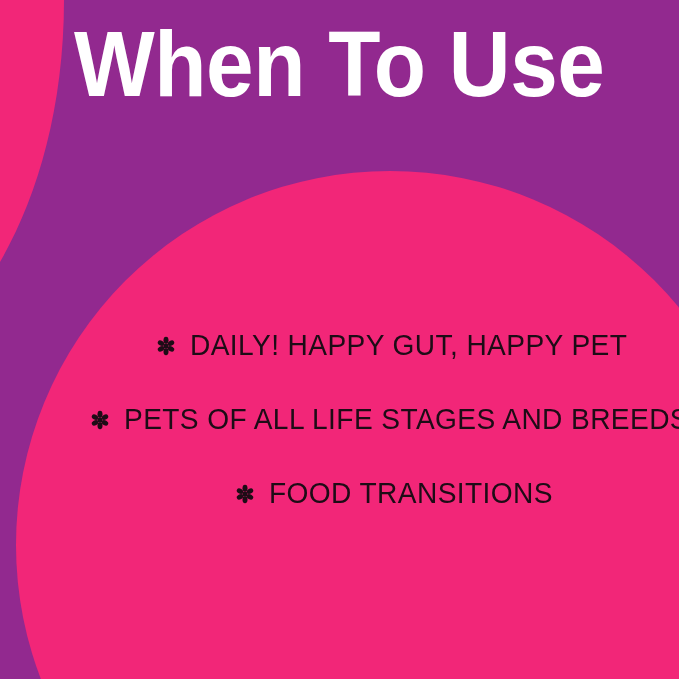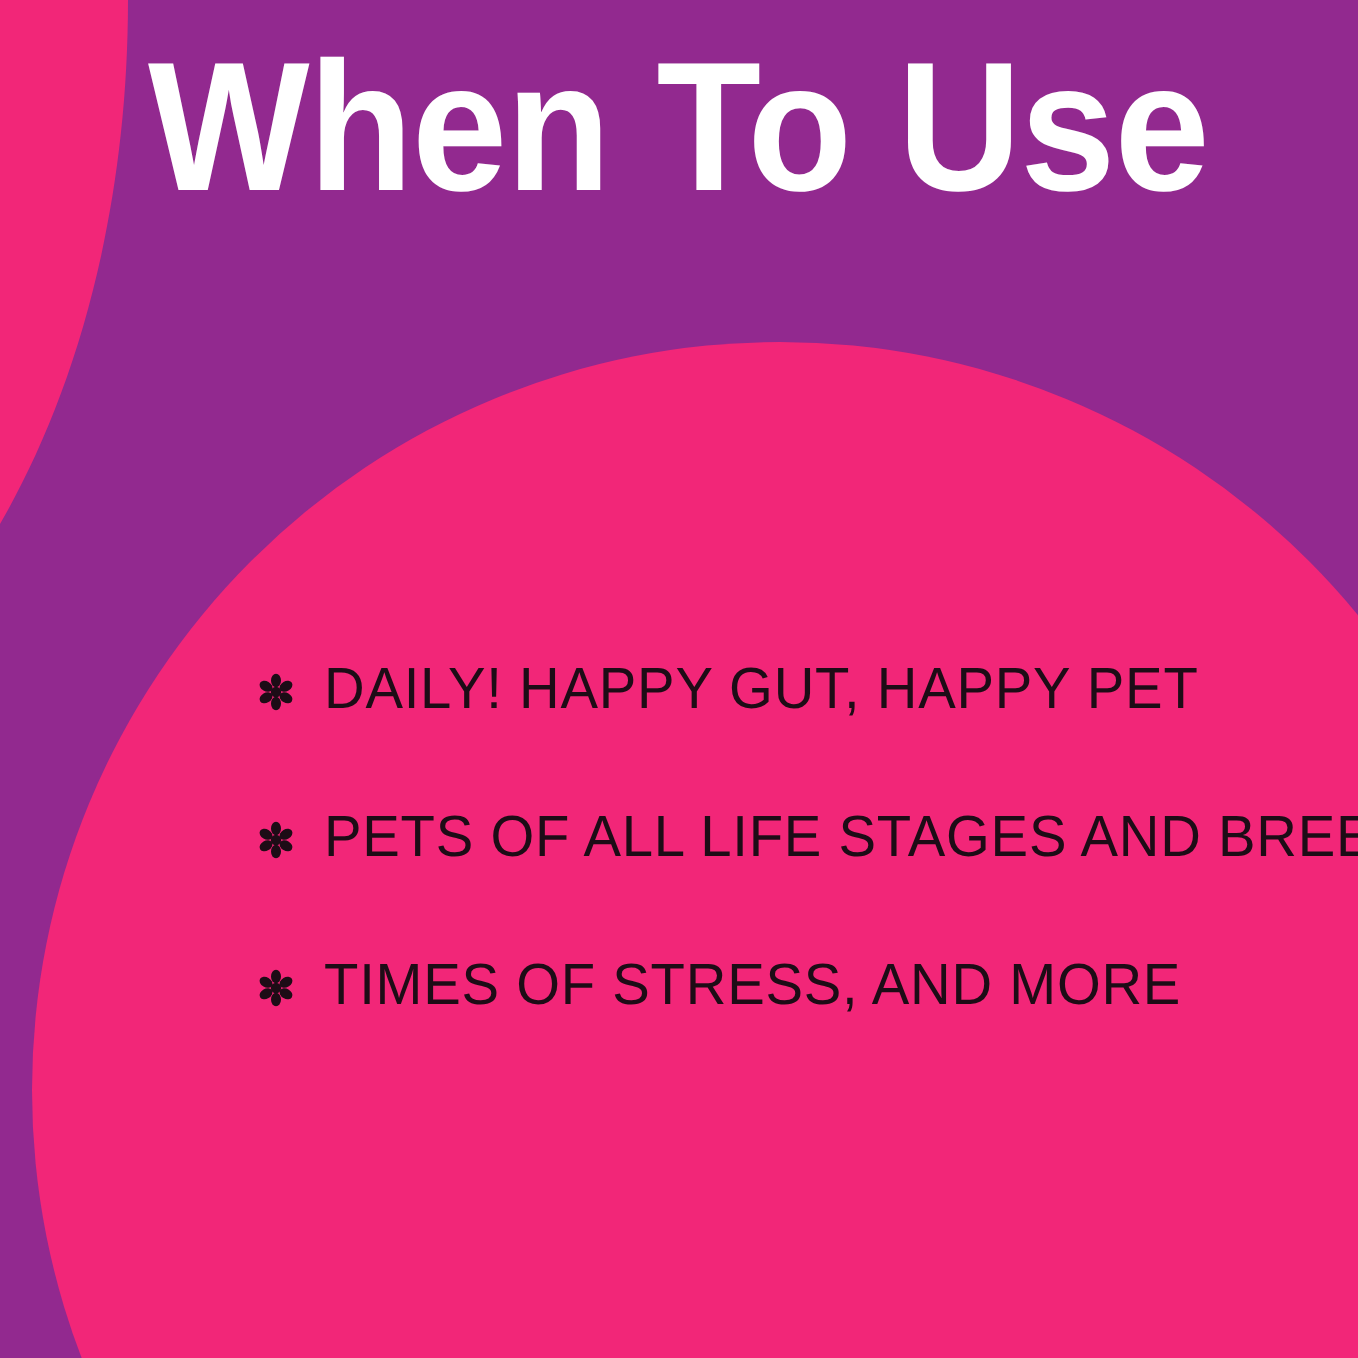--- a/index.html
+++ b/index.html
@@ -60,20 +60,21 @@
     padding: 0;
     list-style: none;
     z-index: 5;
   }
 
   .list-item {
     display: flex;
     align-items: center;
     height: 74px;
     color: #1d0c16;
+    justify-content: center;
   }
 
   .bullet-icon {
     flex: 0 0 auto;
     width: 20px;
     height: 20px;
     margin-right: 14px;
     position: relative;
     top: 1px;
   }
@@ -145,33 +146,33 @@
             <ellipse cx="6.0" cy="15.45" rx="3.0" ry="4.1" transform="rotate(60 6.0 15.45)"></ellipse>
             <ellipse cx="18.0" cy="15.45" rx="3.0" ry="4.1" transform="rotate(-60 18.0 15.45)"></ellipse>
             <ellipse cx="6.0" cy="8.55" rx="3.0" ry="4.1" transform="rotate(-60 6.0 8.55)"></ellipse>
           </g>
         </svg>
       </span>
       <span class="item-label">PETS OF ALL LIFE STAGES AND BREEDS</span>
     </li>
 
 
-
     <li class="list-item">
       <span class="bullet-icon">
         <svg viewBox="0 0 24 24" aria-hidden="true">
           <g fill="#1d0c16">
             <circle cx="12" cy="12" r="3.1"></circle>
             <ellipse cx="12" cy="5.1" rx="3.0" ry="4.1"></ellipse>
             <ellipse cx="12" cy="18.9" rx="3.0" ry="4.1"></ellipse>
             <ellipse cx="18.0" cy="8.55" rx="3.0" ry="4.1" transform="rotate(60 18.0 8.55)"></ellipse>
             <ellipse cx="6.0" cy="15.45" rx="3.0" ry="4.1" transform="rotate(60 6.0 15.45)"></ellipse>
             <ellipse cx="18.0" cy="15.45" rx="3.0" ry="4.1" transform="rotate(-60 18.0 15.45)"></ellipse>
             <ellipse cx="6.0" cy="8.55" rx="3.0" ry="4.1" transform="rotate(-60 6.0 8.55)"></ellipse>
           </g>
         </svg>
       </span>
-      <span class="item-label">TIMES OF STRESS, AND MORE</span>
+      <span class="item-label">FOOD TRANSITIONS</span>
     </li>
+
 
   </ul>
 
 </div>
 
 </body></html>

